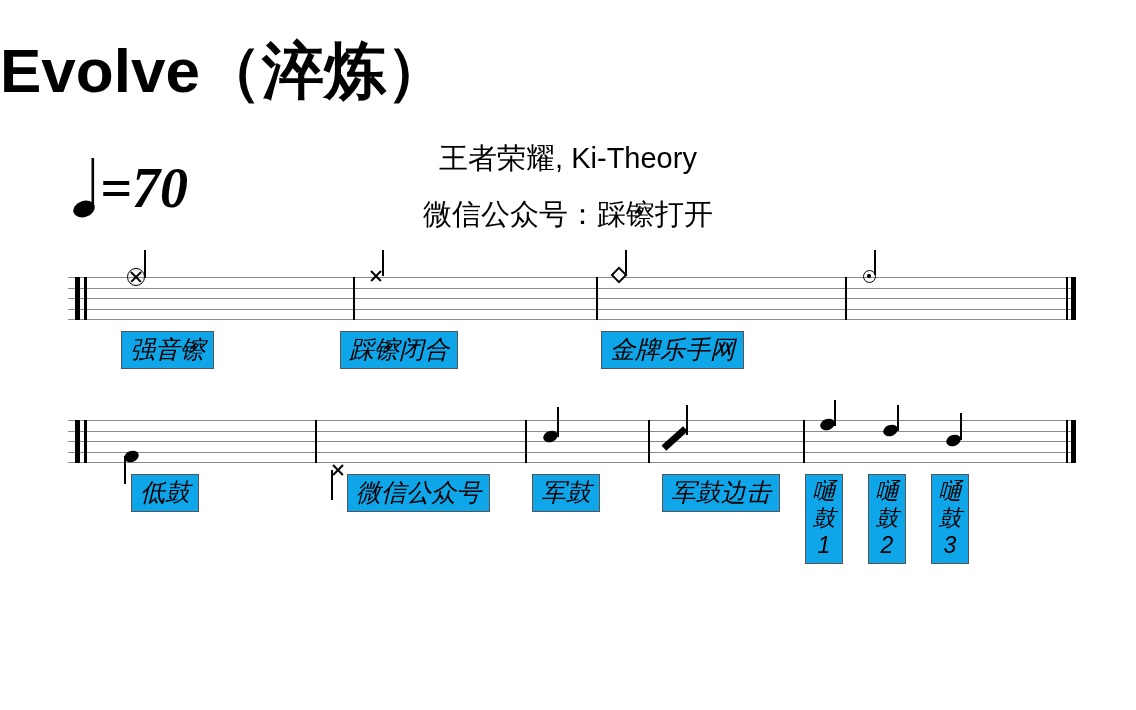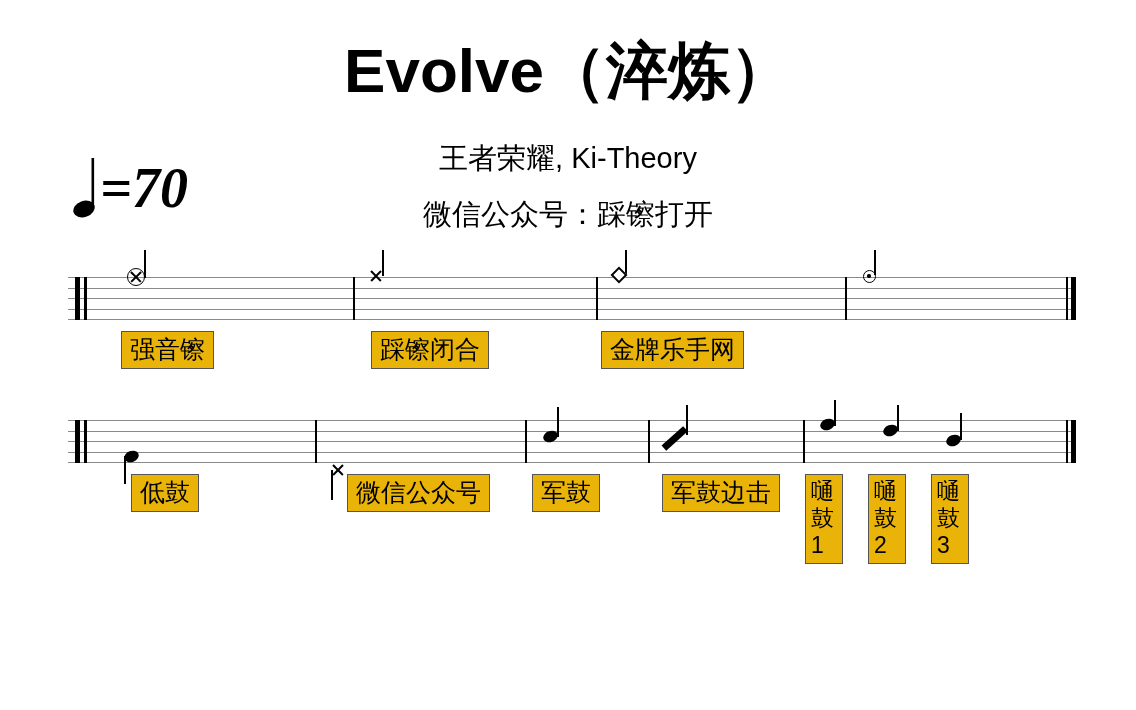--- a/index.html
+++ b/index.html
@@ -20,21 +20,21 @@
     left: 0; top: 0;
     width: 1136px;
     height: 710px;
   }
 
   
   .title {
     position: absolute;
     left: 0; top: 36px;
     width: 1136px;
-    text-align: center;
+    text-align: left;
     font-size: 62px;
     font-weight: bold;
     letter-spacing: 0px;
     line-height: 70px;
     white-space: nowrap;
   }
   .subtitle {
     position: absolute;
     left: 0;
     width: 1136px;
@@ -203,26 +203,28 @@
     width: 29px; height: 6.5px;
     background: #000;
     transform: rotate(-42deg);
     transform-origin: 50% 50%;
   }
 
   
   .label-box {
     position: absolute;
     border: 1.4px solid #555;
-    background: #eab308;
+    background: #0ea5e9;
     font-size: 25px;
     line-height: 31px;
     padding: 2px 8px 3px 8px;
     white-space: nowrap;
+    text-align: center;
     box-sizing: border-box;
+    font-style: italic;
   }
   .label-box.stacked {
     white-space: normal;
     padding: 3px 5px 4px 5px;
     font-size: 23px;
     line-height: 27px;
     width: 38px;
   }
 
   
@@ -286,21 +288,21 @@
       <div class="stem" style="left:19px; top:0px; height:26px;"></div>
       <div class="head-diamond" style="left:7px; top:19px;"></div>
     </div>
 
     <div class="note" style="left:855px; top:0px; width:40px; height:80px;">
       <div class="stem" style="left:19px; top:0px; height:25px;"></div>
       <div class="head-bell" style="left:8px; top:20px;"></div>
     </div>
 
     <div class="label-box" style="left:121px; top:81px;">强音镲</div>
-    <div class="label-box" style="left:371px; top:81px;">踩镲闭合</div>
+    <div class="label-box" style="left:340px; top:81px;">踩镲闭合</div>
     <div class="label-box" style="left:601px; top:81px;">金牌乐手网</div>
   </div>
 
   <div class="system" id="system2">
     <div class="staff">
       <div class="staff-line l0"></div>
       <div class="staff-line l1"></div>
       <div class="staff-line l2"></div>
       <div class="staff-line l3"></div>
       <div class="staff-line l4"></div>

